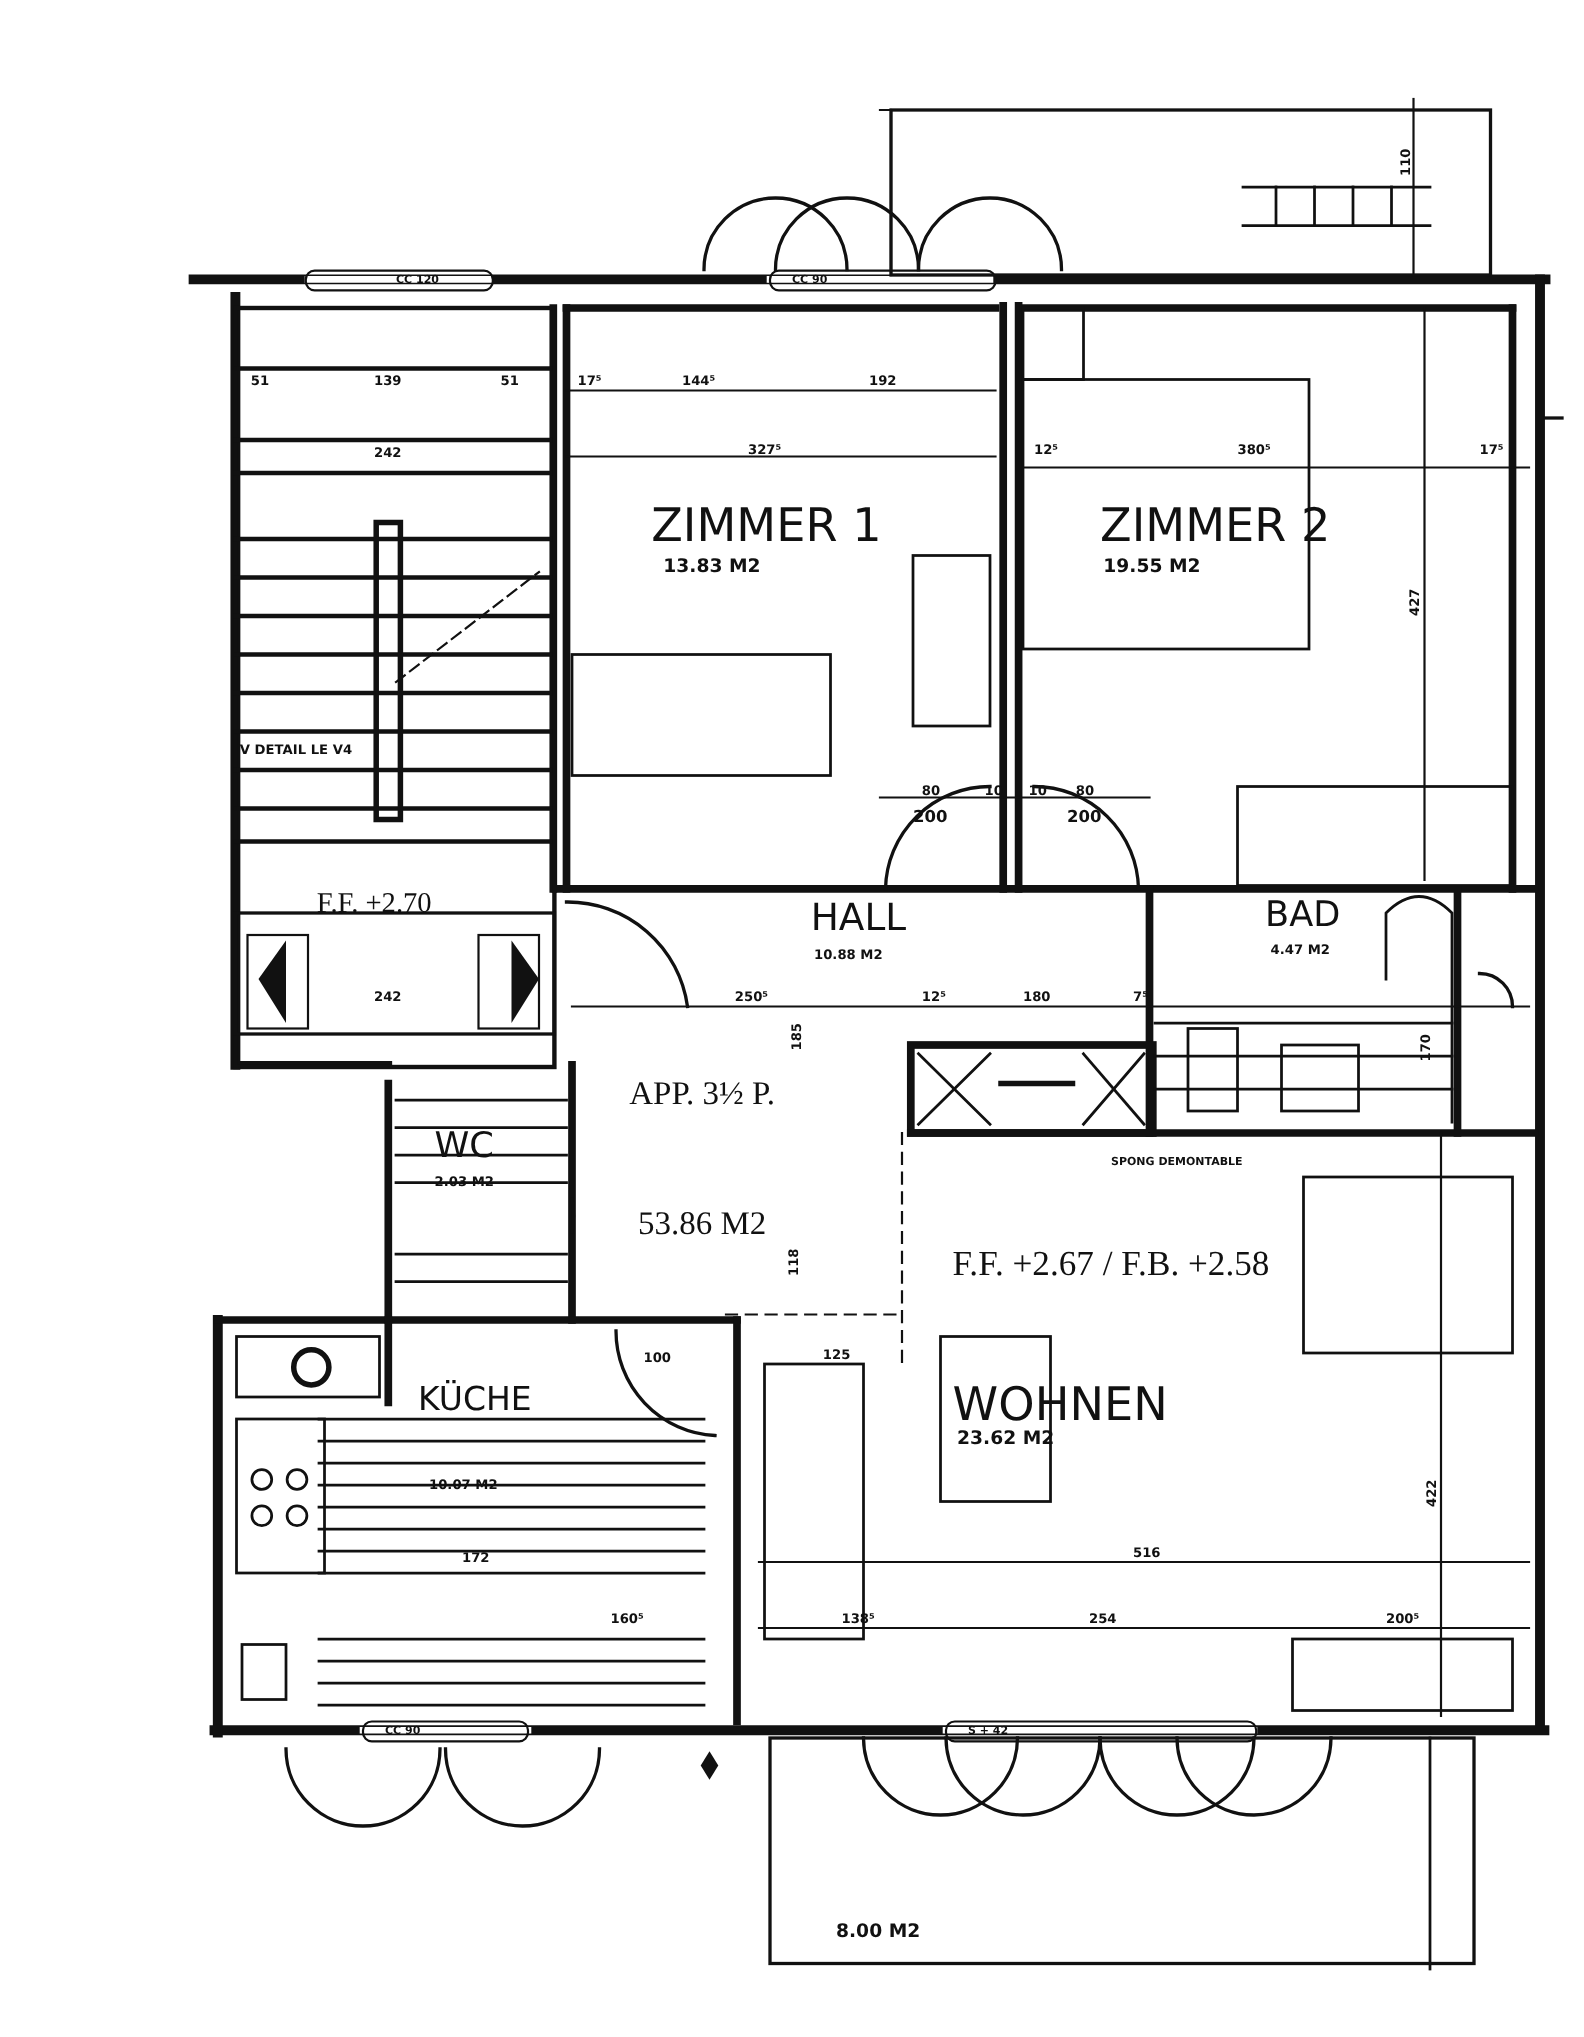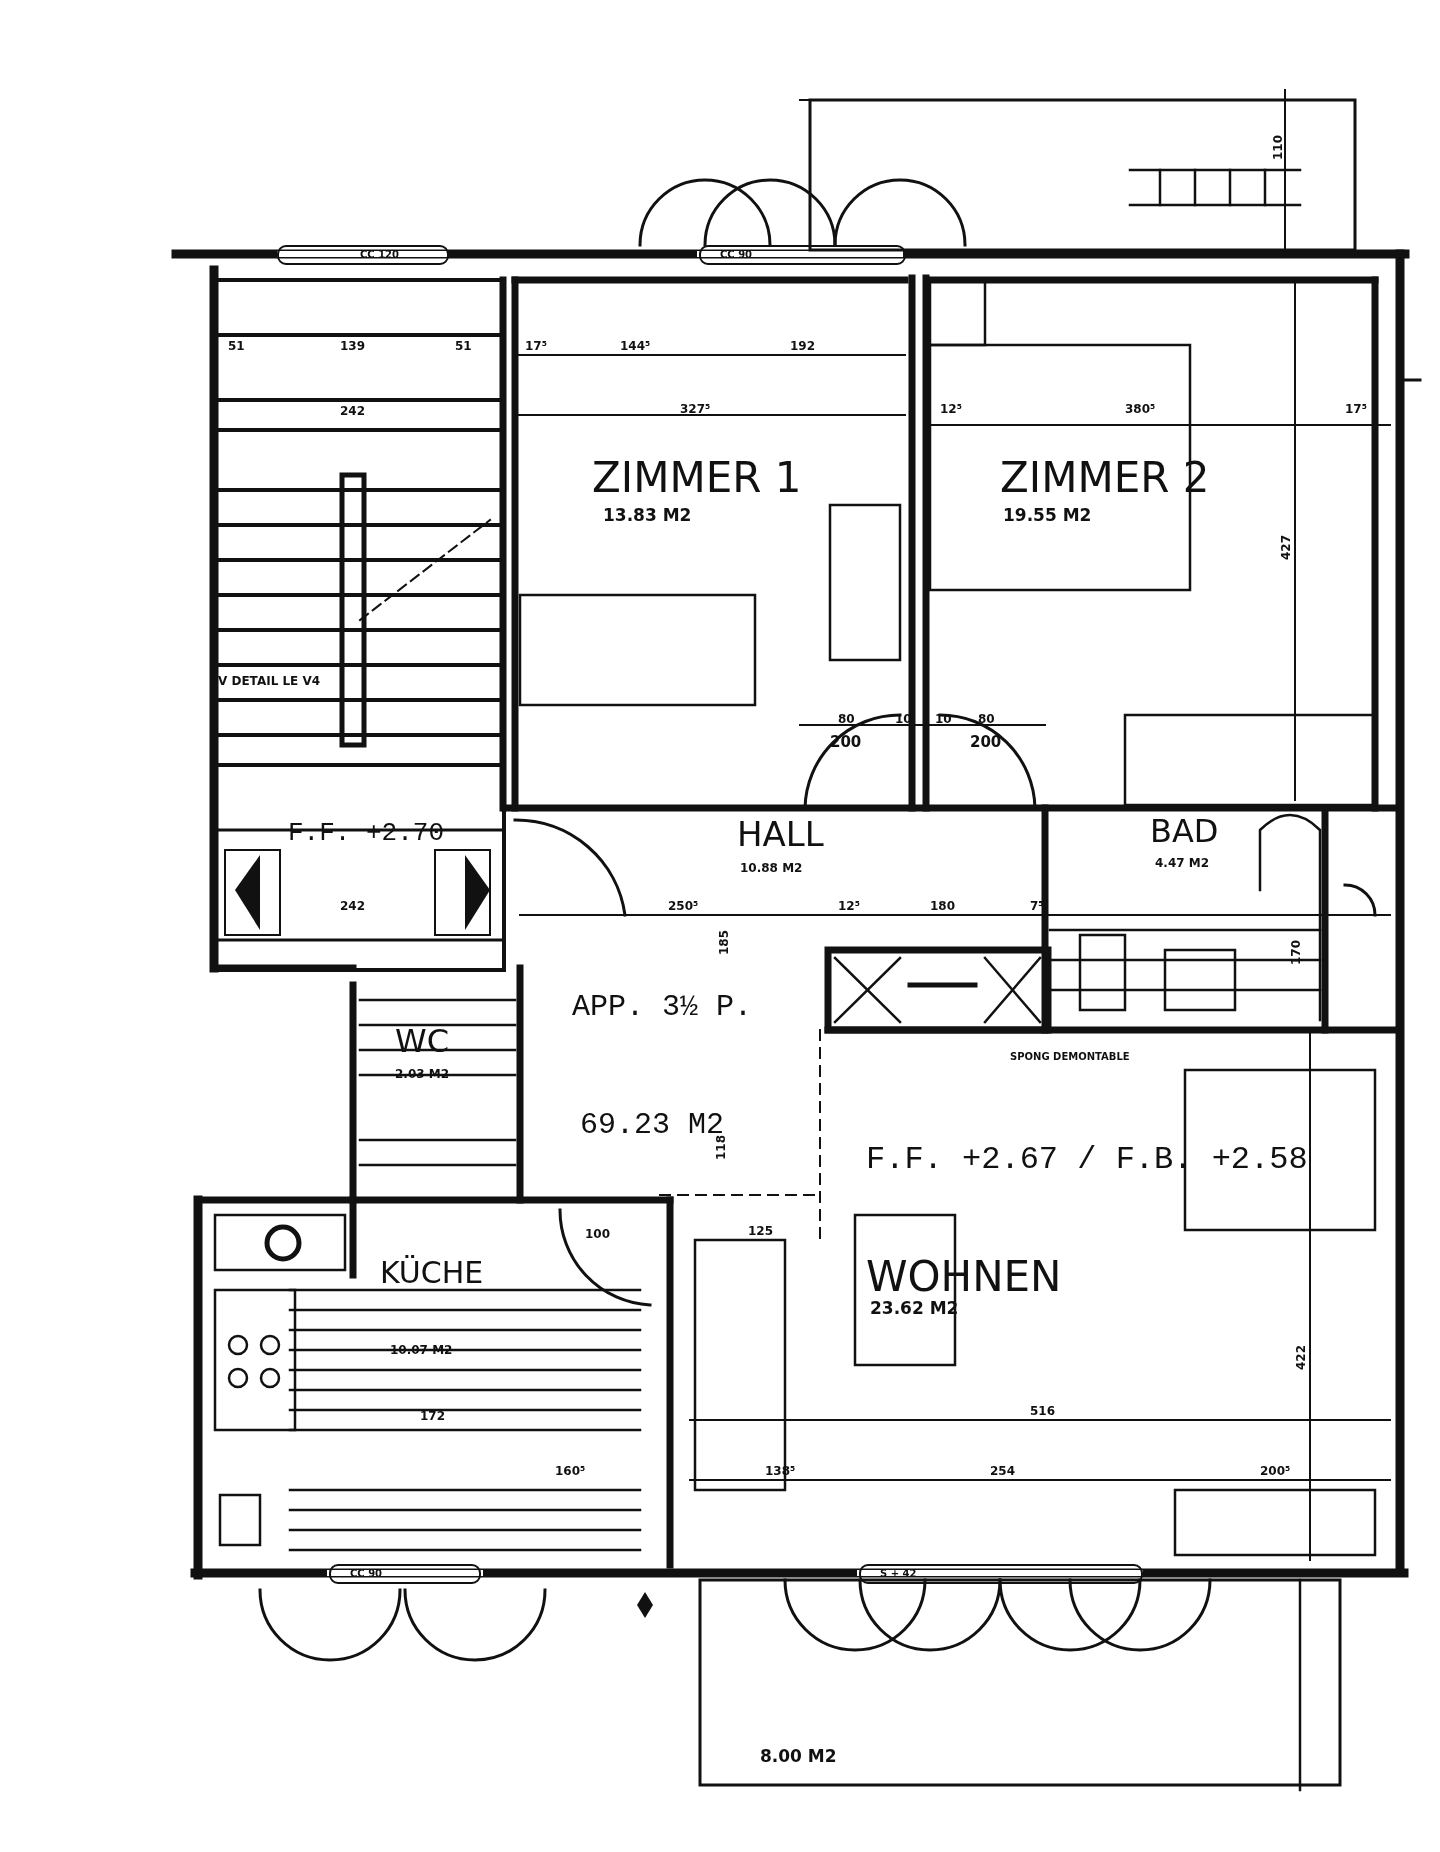--- a/index.html
+++ b/index.html
@@ -2,21 +2,21 @@
 <html><head>
 <meta charset="utf-8">
 <style>
   html, body { margin: 0; padding: 0; background: #ffffff; }
   body { width: 1440px; height: 1852px; position: relative; overflow: hidden;
          font-family: "DejaVu Sans", sans-serif; color: #111; }
   svg#plan { position: absolute; left: 0; top: 0; }
   .lbl { position: absolute; white-space: nowrap; color: #111; line-height: 1; }
   .room { font-family: "DejaVu Sans", sans-serif; font-size: 42px; font-weight: 400; letter-spacing: 0px; }
   .area { font-family: "DejaVu Sans", sans-serif; font-size: 17px; font-weight: 700; }
-  .big  { font-family: Liberation Mono, monospace; font-size: 34px; font-weight: 700; margin-top: 12px; }
+  .big  { font-family: Liberation Serif, serif; font-size: 34px; font-weight: 700; }
   .dim  { font-family: "DejaVu Sans", sans-serif; font-size: 15px; font-weight: 700; text-align: center; }
   .small{ font-family: "DejaVu Sans", sans-serif; font-size: 12px; font-weight: 700; }
   .vert { transform: rotate(-90deg); transform-origin: left top; }
 </style>
 </head>
 <body>
 
 <svg id="plan" width="1440" height="1852" viewBox="0 0 1440 1852" xmlns="http://www.w3.org/2000/svg" fill="none" stroke="#111" stroke-linecap="square">
 
   <g stroke-width="9">
@@ -220,21 +220,21 @@
 
 <div class="lbl room" style="left:380px;top:1258px;font-size:30px;">KÜCHE</div>
 <div class="lbl small" style="left:390px;top:1344px;">10.07 M2</div>
 
 <div class="lbl room" style="left:866px;top:1256px;">WOHNEN</div>
 <div class="lbl area" style="left:870px;top:1300px;">23.62 M2</div>
 
 <div class="lbl area" style="left:760px;top:1748px;">8.00 M2</div>
 
 <div class="lbl big" style="left:572px;top:980px;font-weight:400;font-size:30px;">APP. 3½ P.</div>
-<div class="lbl big" style="left:580px;top:1098px;font-weight:400;font-size:30px;">69.23 M2</div>
+<div class="lbl big" style="left:580px;top:1098px;font-weight:400;font-size:30px;">53.86 M2</div>
 <div class="lbl big" style="left:866px;top:1132px;font-weight:400;font-size:32px;">F.F. +2.67 / F.B. +2.58</div>
 <div class="lbl big" style="left:288px;top:808px;font-weight:400;font-size:26px;">F.F. +2.70</div>
 <div class="lbl small" style="left:218px;top:675px;">V DETAIL LE V4</div>
 <div class="lbl small" style="left:1010px;top:1052px;font-size:10px;">SPONG DEMONTABLE</div>
 
 <div class="lbl small" style="left:360px;top:250px;font-size:10px;">CC 120</div>
 <div class="lbl small" style="left:720px;top:250px;font-size:10px;">CC 90</div>
 <div class="lbl small" style="left:350px;top:1569px;font-size:10px;">CC 90</div>
 <div class="lbl small" style="left:880px;top:1569px;font-size:10px;">S + 42</div>
 <div class="lbl dim" style="left:830px;top:735px;">200</div>

